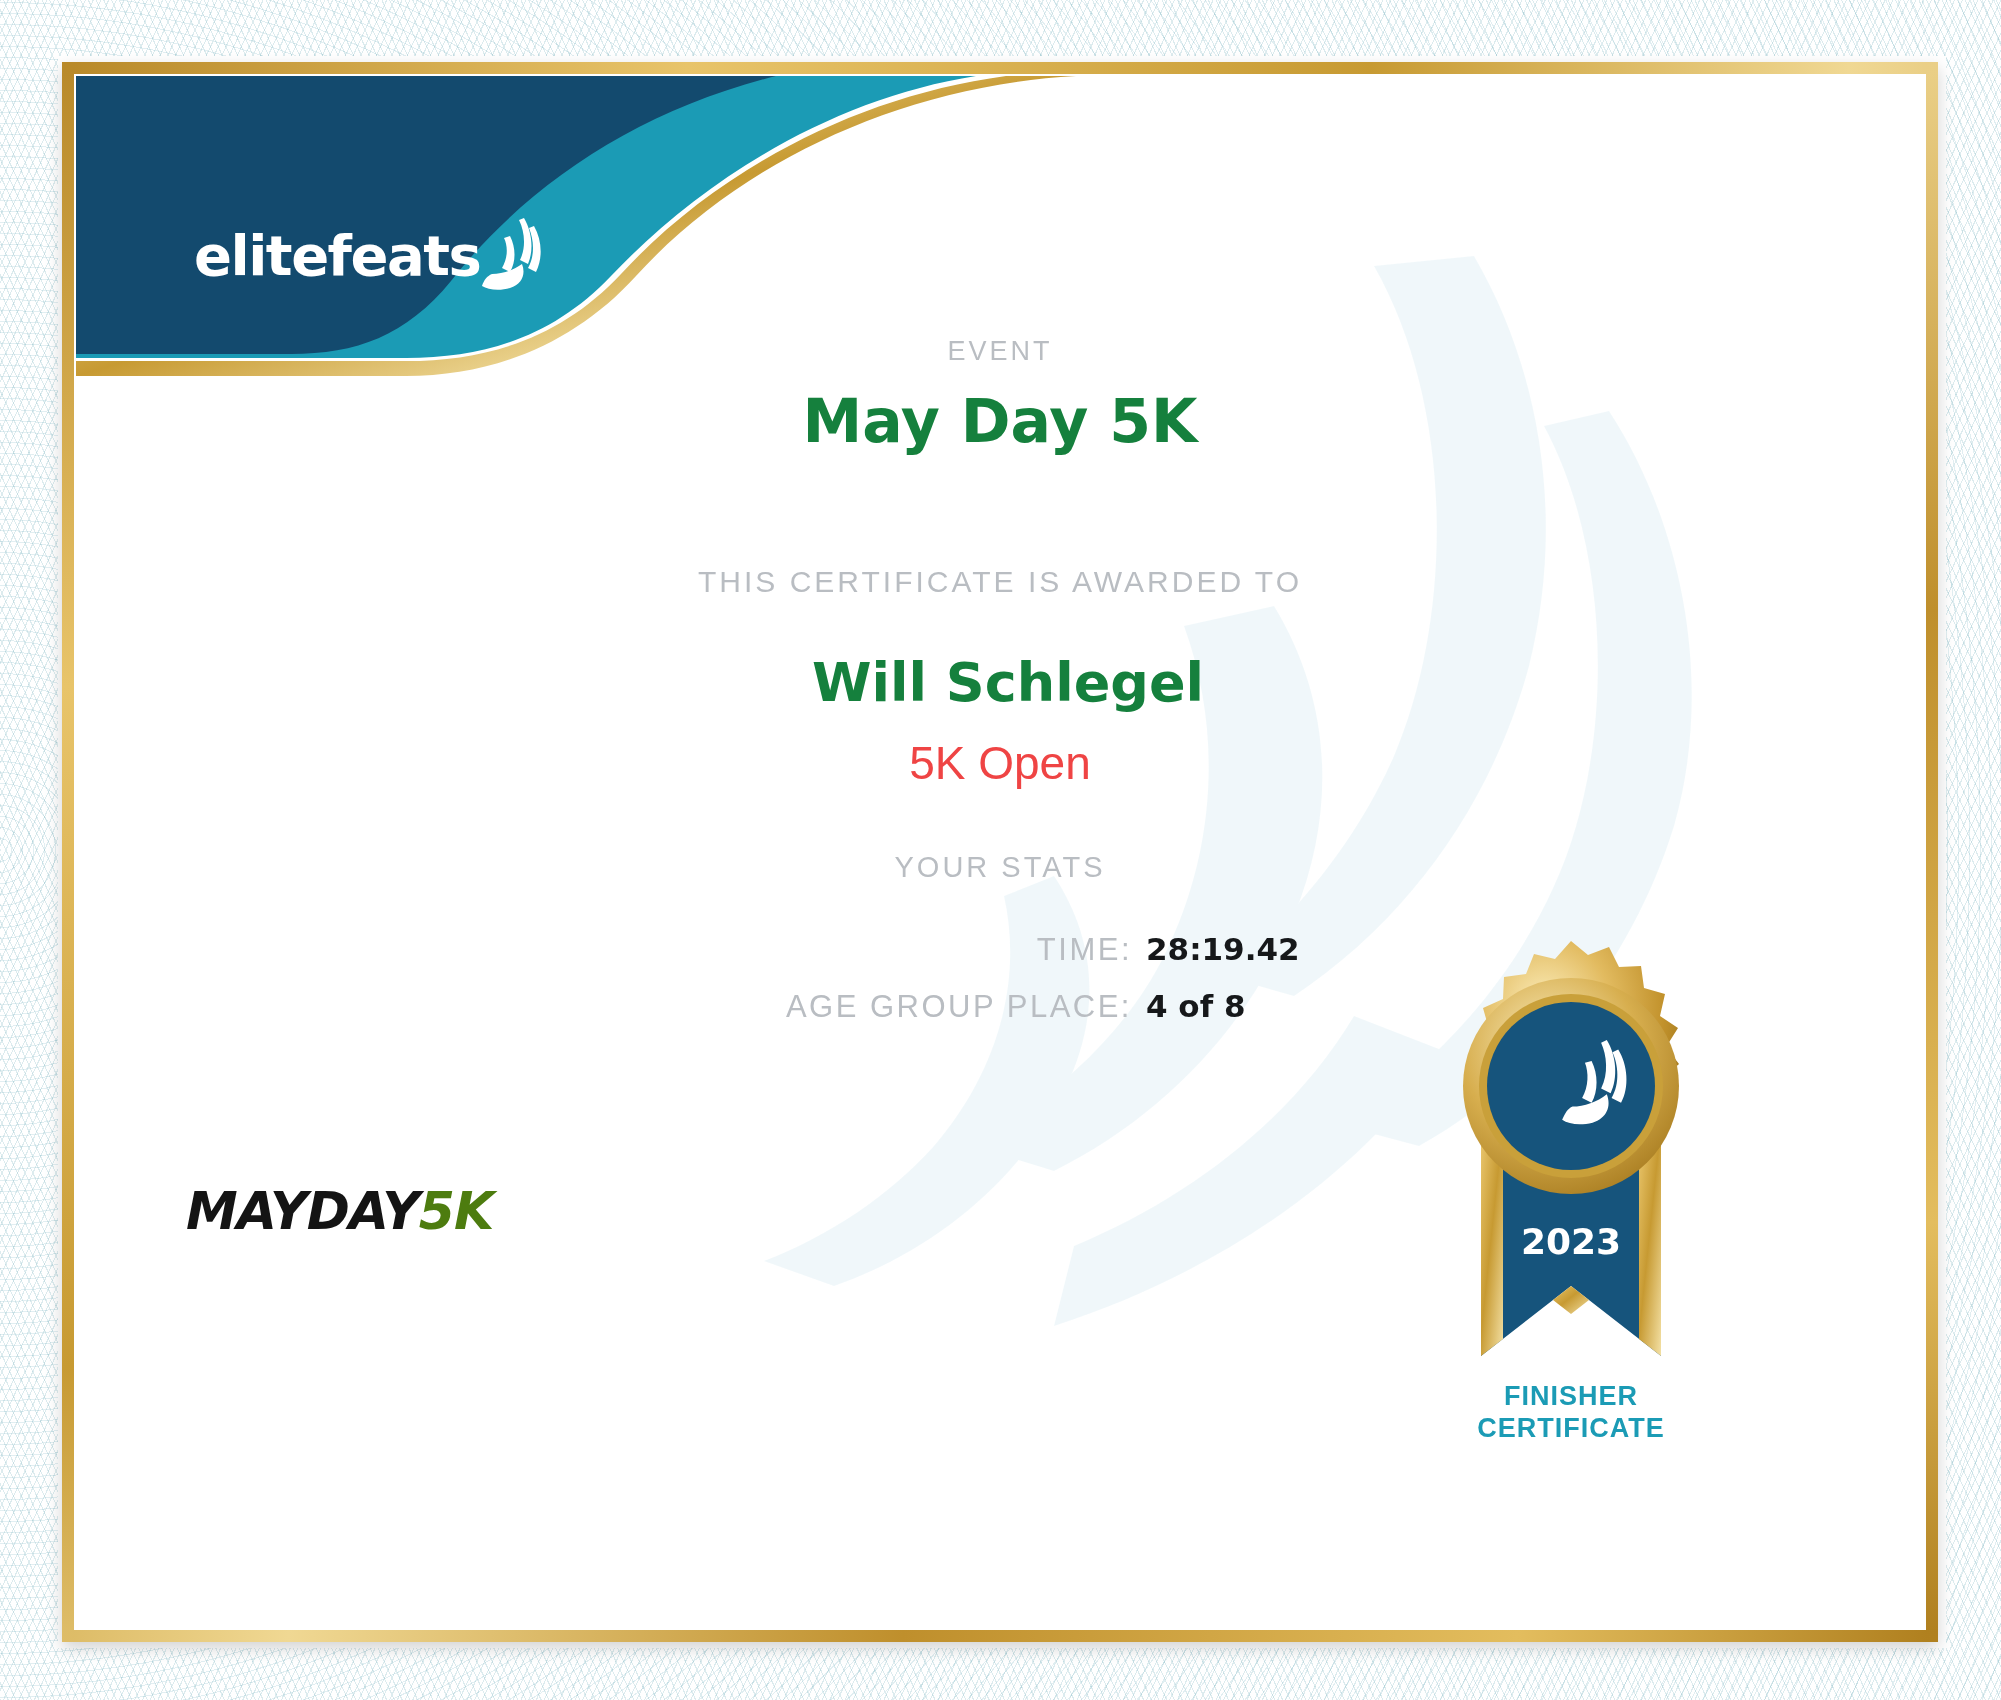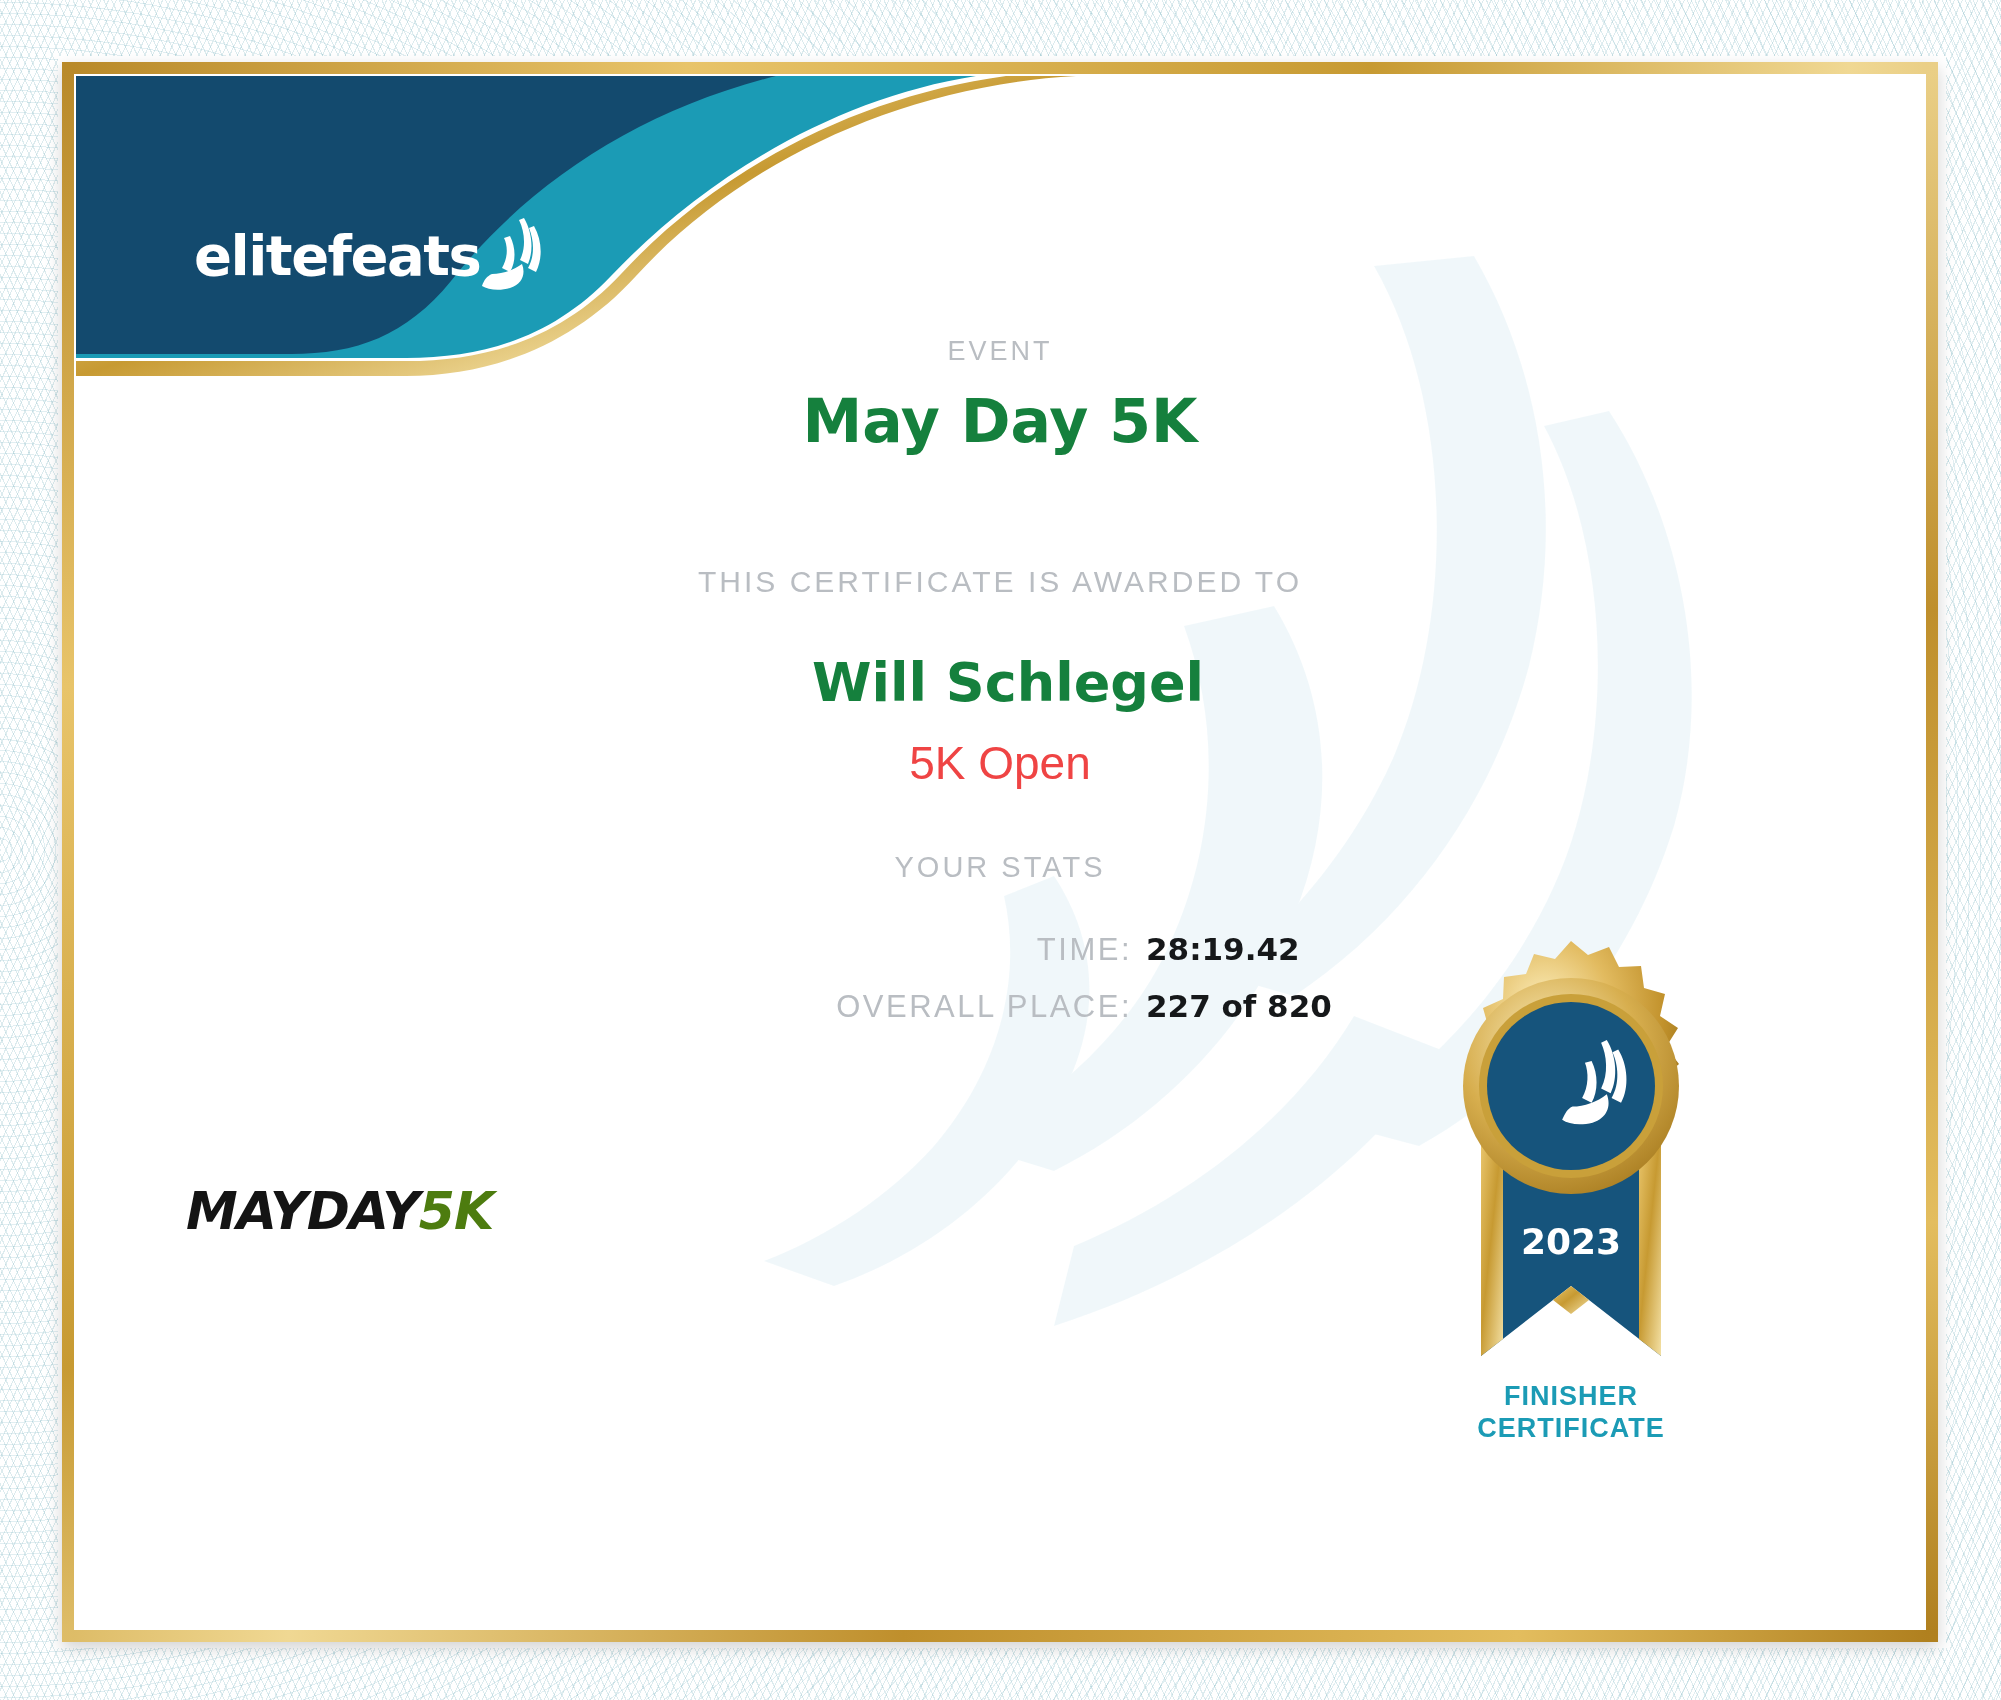--- a/index.html
+++ b/index.html
@@ -244,22 +244,22 @@
 
       <div class="label lbl-stats">YOUR STATS</div>
     </div>
 
     <div class="stats">
       <div class="stat-row">
         <span class="stat-label">TIME:</span>
         <span class="stat-value">28:19.42</span>
       </div>
       <div class="stat-row">
-        <span class="stat-label">OVERALL PLACE:</span>
-        <span class="stat-value">227 of 820</span>
+        <span class="stat-label">AGE GROUP PLACE:</span>
+        <span class="stat-value">4 of 8</span>
       </div>
     </div>
 
     <div class="event-logo">
       <span class="may">MAY</span><span class="day">DAY</span><span class="fivek">5K</span>
     </div>
 
     <svg class="medal" viewBox="0 0 300 460">
       <defs>
         <linearGradient id="ribbongold" x1="0" y1="0" x2="1" y2="1">

